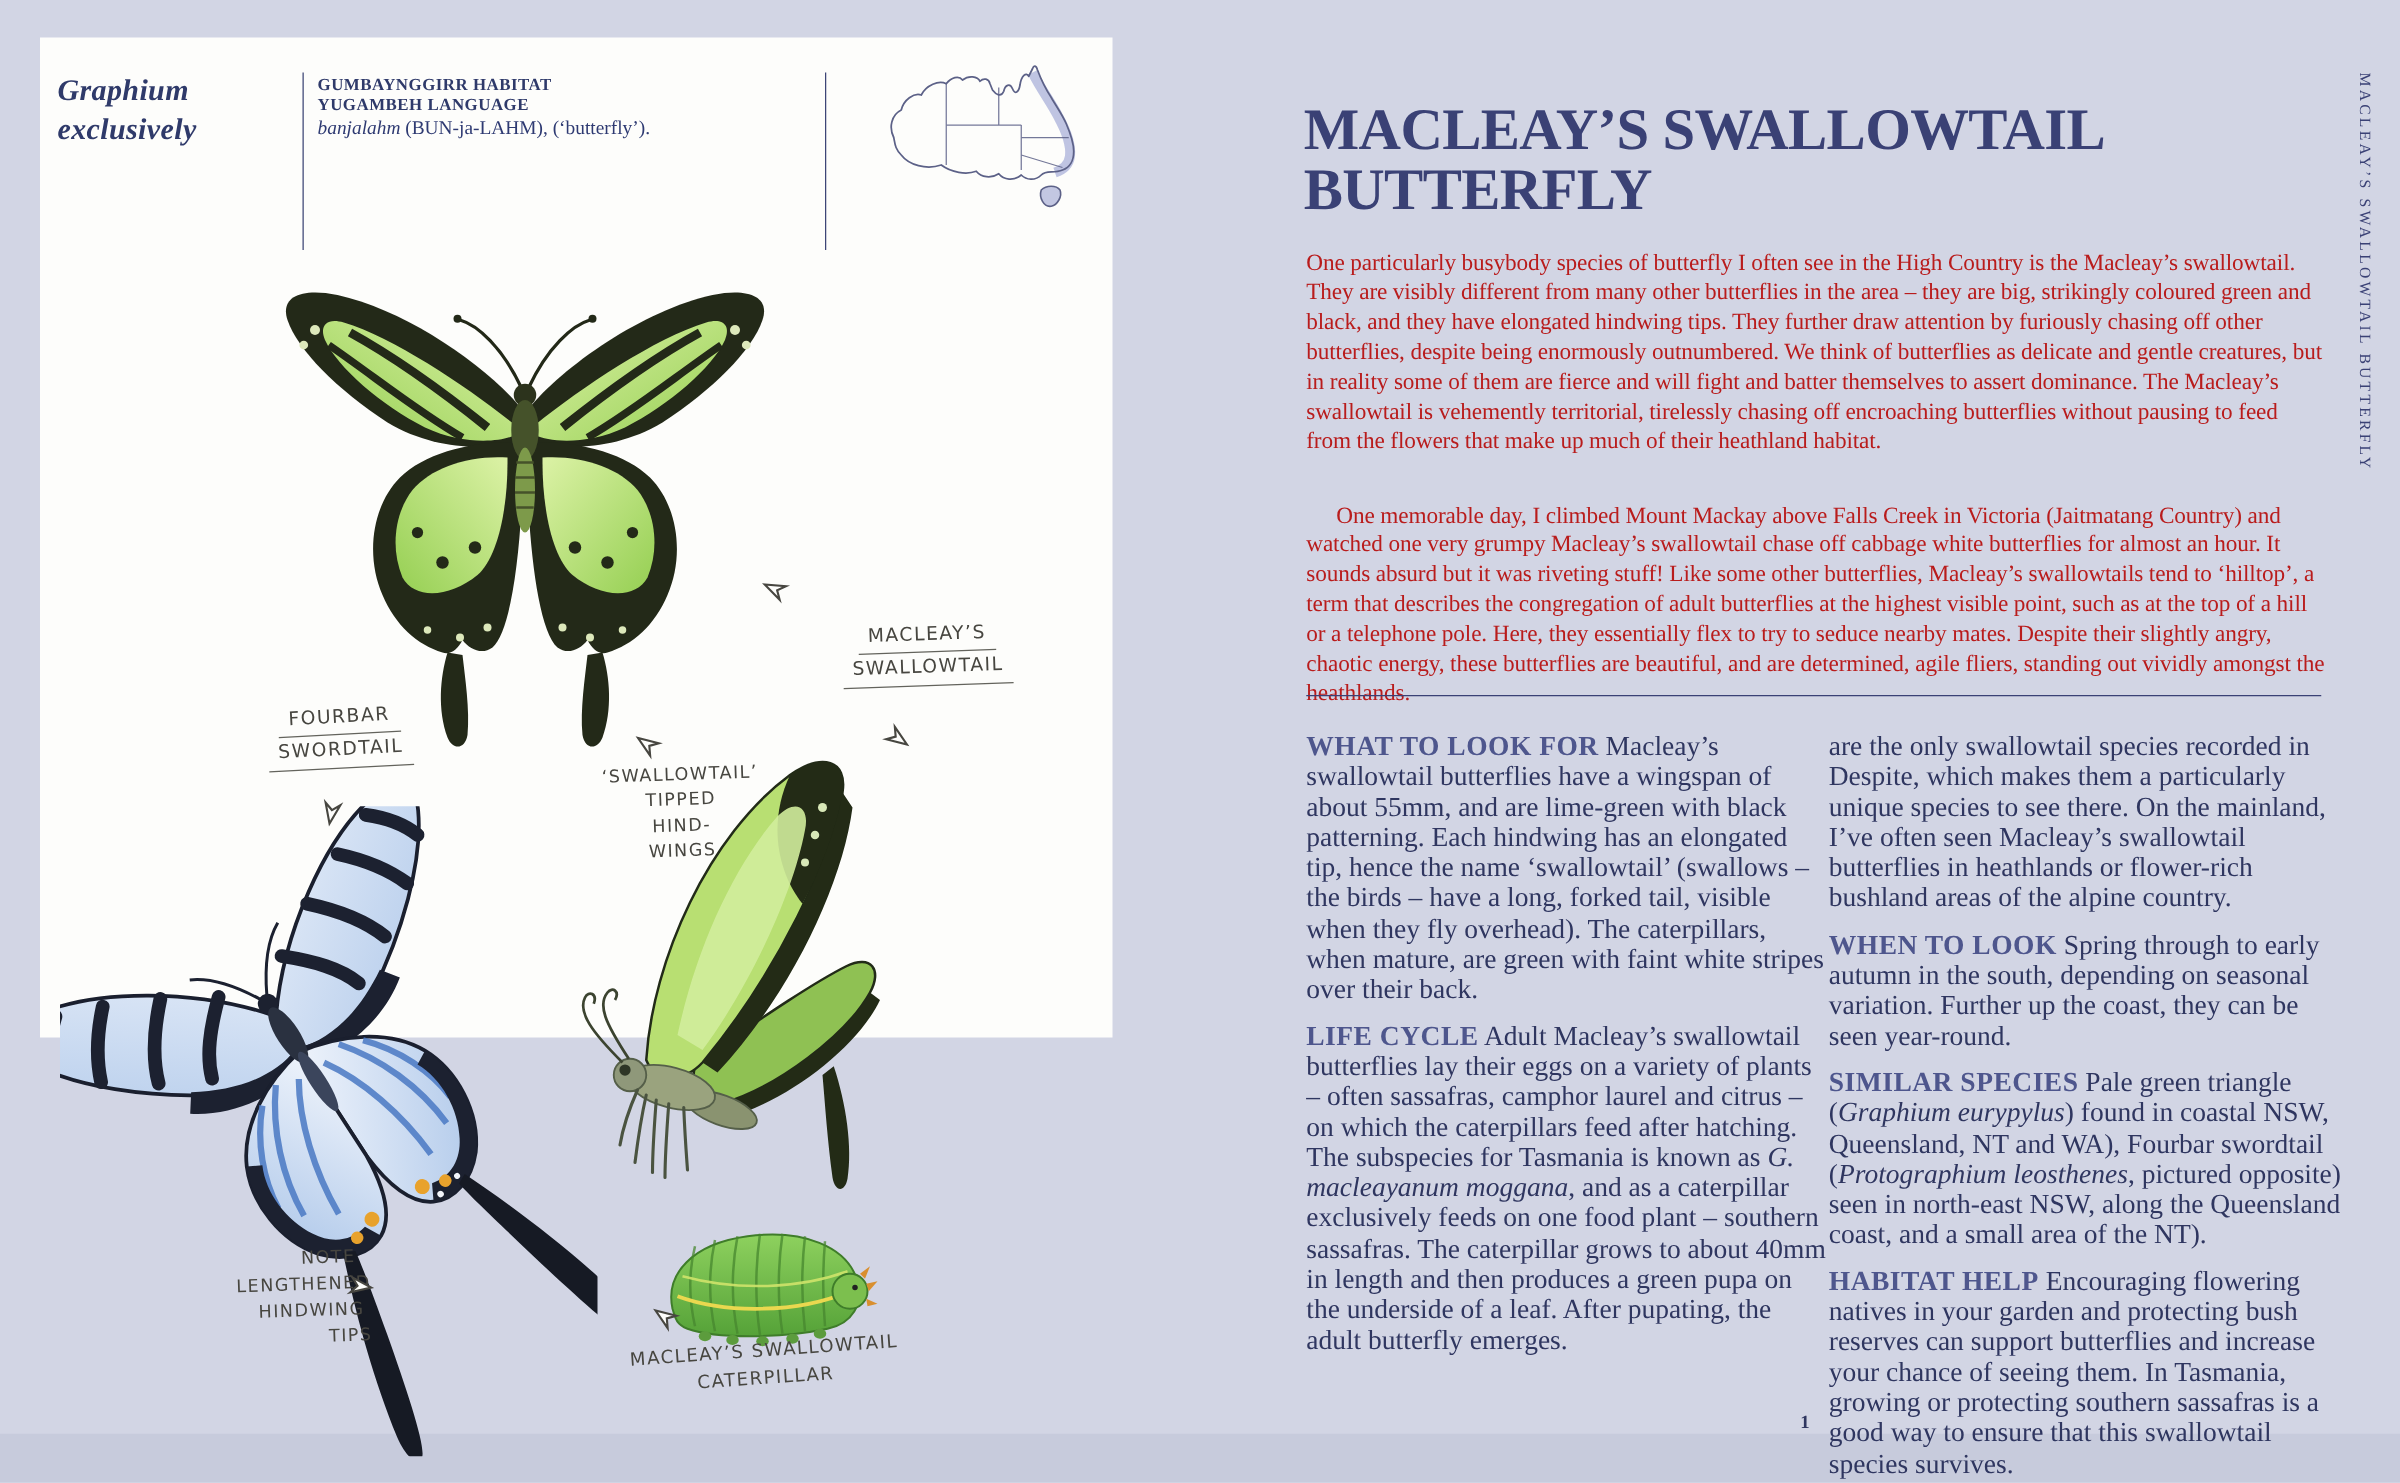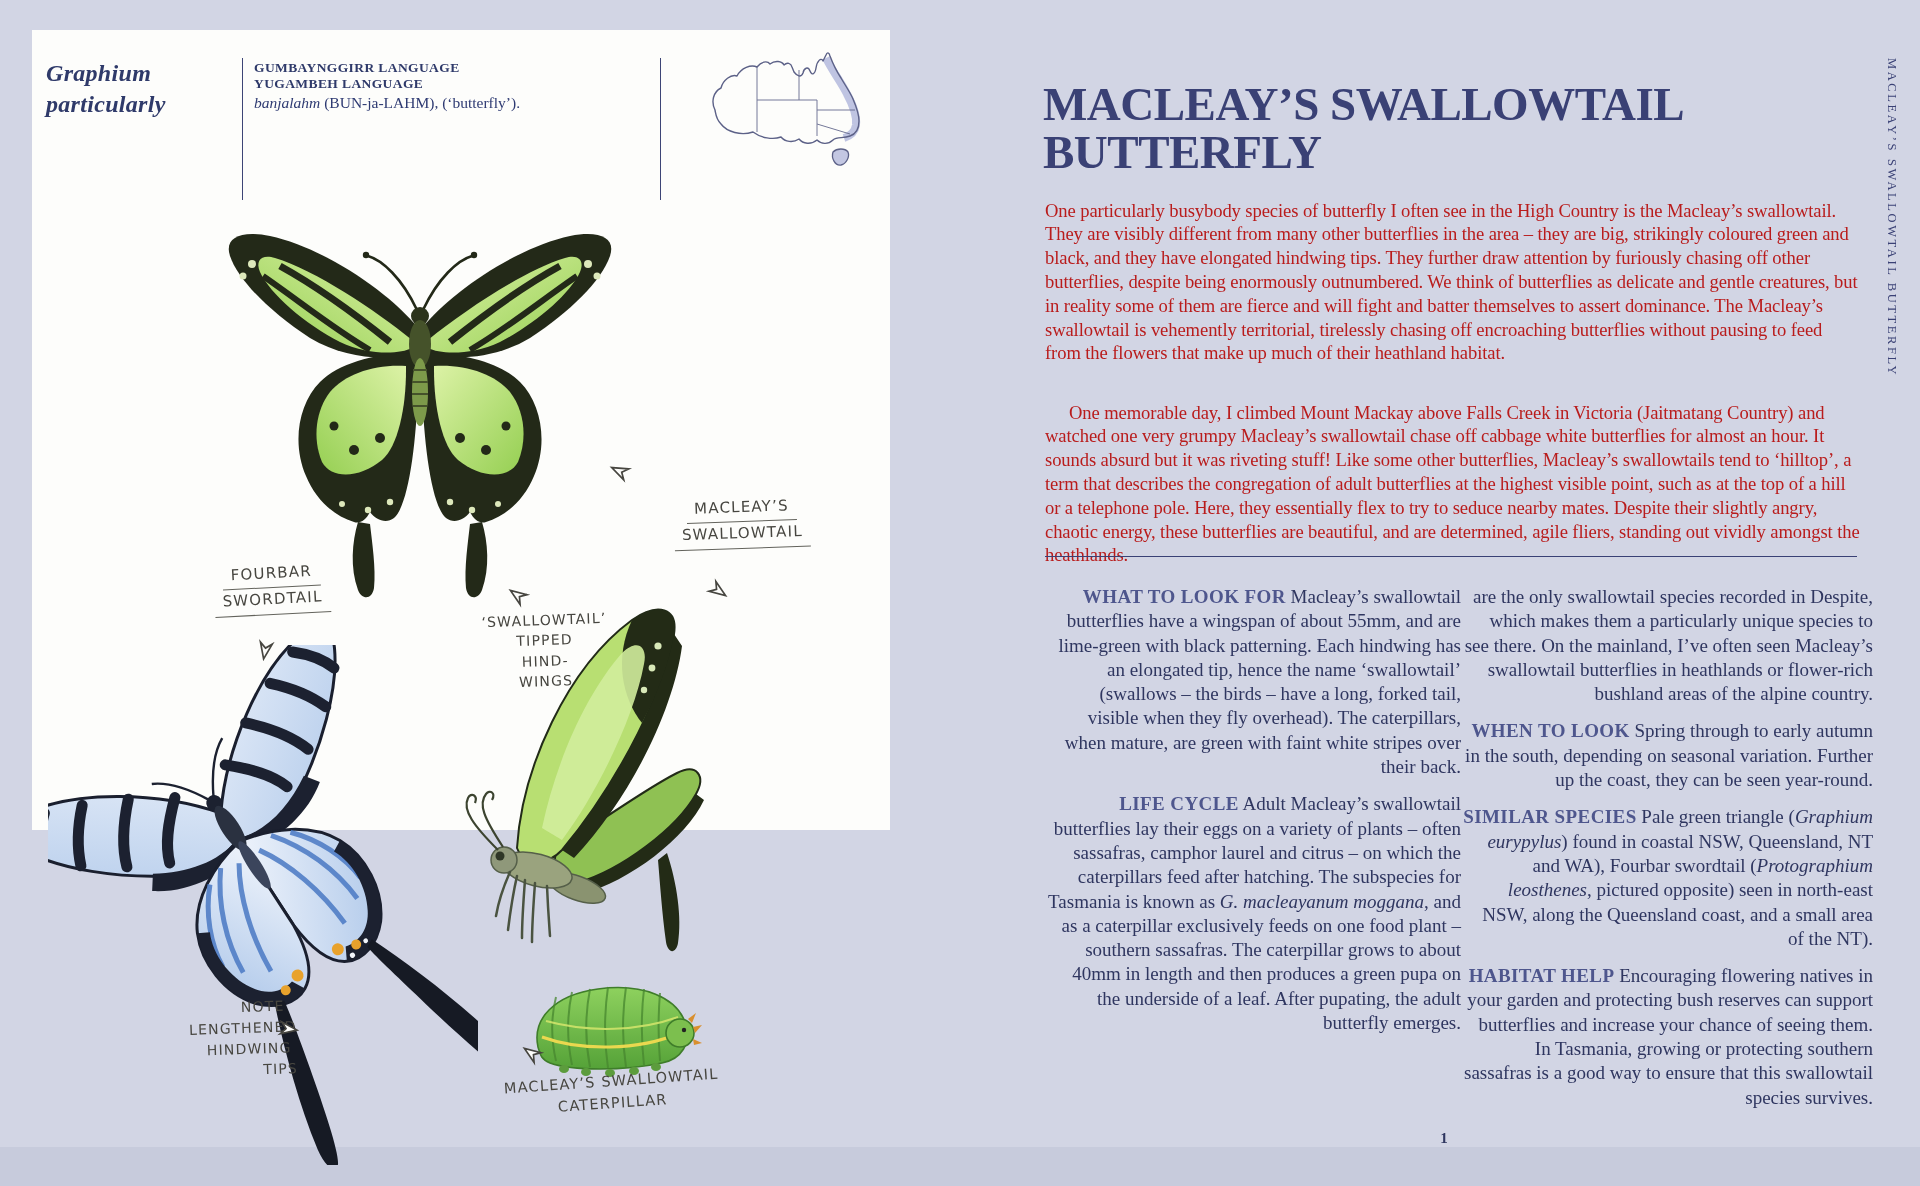--- a/index.html
+++ b/index.html
@@ -21,46 +21,46 @@
       font-size:15px;letter-spacing:1.2px;line-height:1.55;text-align:center;}
   .hw .u{border-bottom:1.6px solid #63635c;padding:0 8px 2px;display:inline-block;}
   .arrow{position:absolute;width:22px;height:18px;}
 
   
   .title{position:absolute;left:1043px;top:50px;width:660px;font-weight:bold;
          font-size:47px;line-height:1.02;color:#3a4175;letter-spacing:-.5px;}
   .intro{position:absolute;width:816px;font-size:18.6px;line-height:23.8px;
          color:#b91c1c;letter-spacing:-.1px;text-align:left;}
   .rule{position:absolute;left:1045px;top:556px;width:812px;border-top:1.7px solid #3a4175;}
-  .col{position:absolute;top:585px;font-size:19px;line-height:24.3px;color:#2f3660;text-align:right;}
+  .col{position:absolute;top:585px;font-size:22px;line-height:24.3px;color:#2f3660;}
   .col p{margin:0 0 13px 0;}
   .col .lbl{font-weight:bold;color:#4e568d;letter-spacing:.4px;}
   .pagenum{position:absolute;left:1424px;top:1130px;width:40px;text-align:center;
            font-weight:bold;font-size:15px;color:#2f3660;}
   .sidebar{position:absolute;left:1884px;top:58px;writing-mode:vertical-rl;
            font-size:12.5px;letter-spacing:2.6px;color:#3a4175;}
   i{font-style:italic;}
 </style>
 </head>
 <body>
 
 <div class="canvas">
   <div class="bottom-strip"></div>
 
   <div class="paper">
 
     <div class="species">
       <div>Graphium</div>
-      <div>particularly</div>
+      <div>exclusively</div>
     </div>
 
     <div class="vdiv" style="left:210px;"></div>
 
     <div class="langs">
-      <div class="lang-h">GUMBAYNGGIRR LANGUAGE</div>
+      <div class="lang-h">GUMBAYNGGIRR HABITAT</div>
       <div class="lang-h">YUGAMBEH LANGUAGE</div>
       <div class="lang-t"><i>banjalahm</i> (BUN-ja-LAHM), (‘butterfly’).</div>
     </div>
 
     <div class="vdiv" style="left:628px;"></div>
 
     <svg style="position:absolute;left:655px;top:18px;" width="200" height="150" viewBox="0 0 200 150">
       <path d="M139,10 C146,24 154,34 160,46 C166,57 170,68 169,77 C168,84 163,88 157,90" fill="none" stroke="#bcc1e0" stroke-width="8" opacity="0.95"></path>
       <path d="M28,62 C24,54 26,44 34,40 C36,32 44,26 50,28 C54,20 64,16 70,19 C74,14 80,12 83,16
                C88,12 95,13 97,17 C100,14 104,15 105,19 L107,24 C110,28 114,30 116,25 C117,20 121,18 123,23

